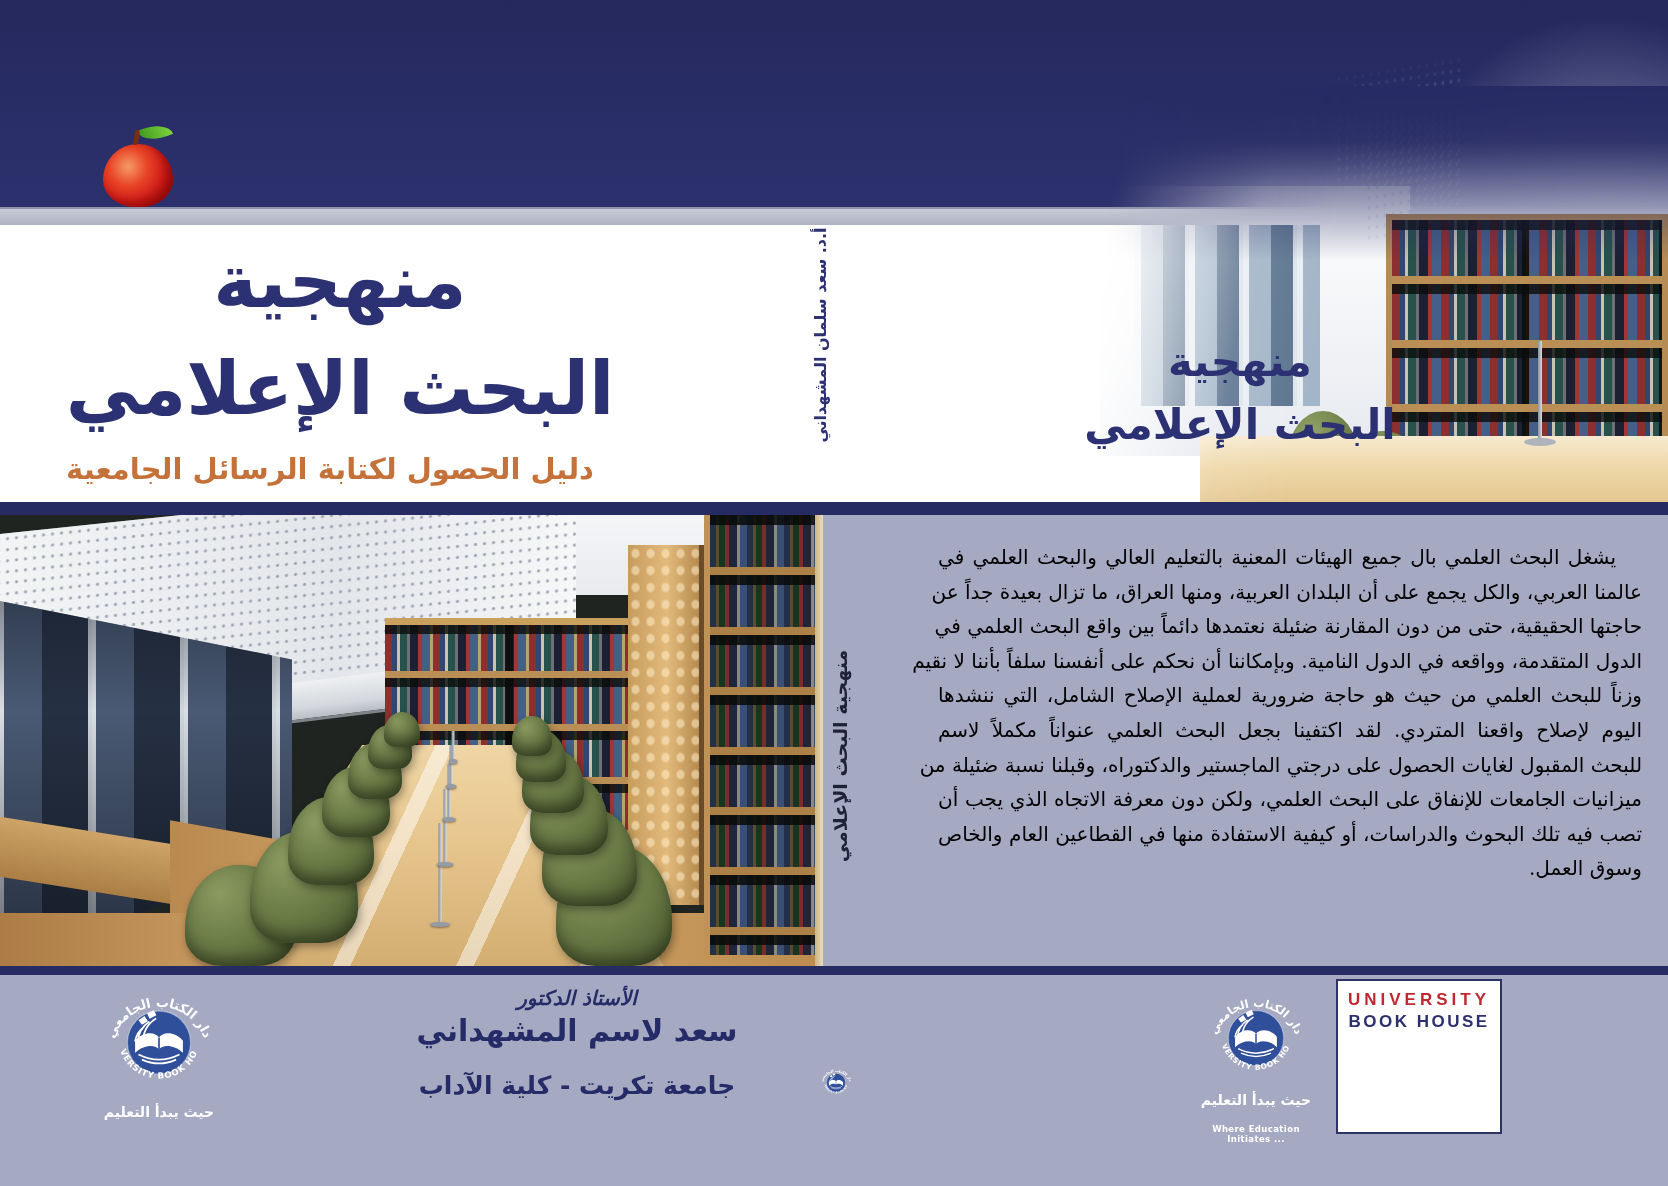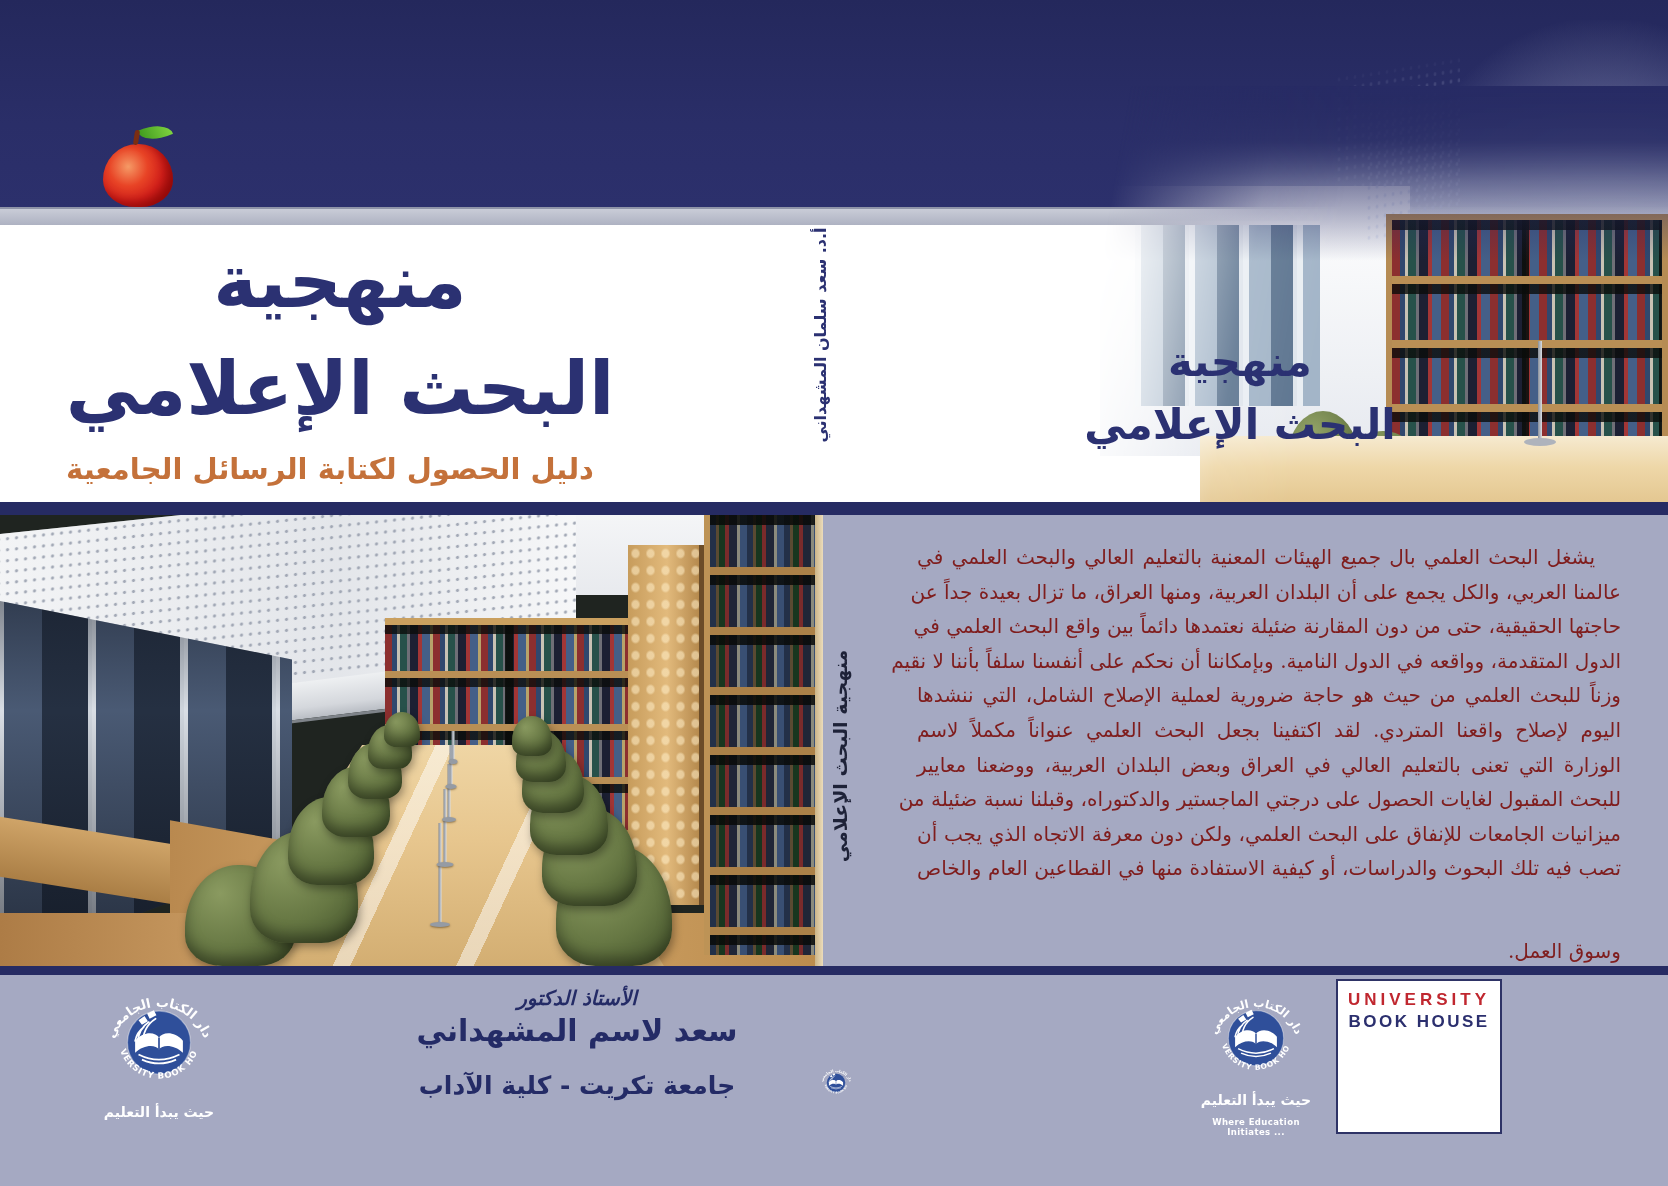--- a/index.html
+++ b/index.html
@@ -54,33 +54,33 @@
     display:flex;align-items:center;justify-content:center;
     transform:rotate(-90deg);color:#2b3172;font-size:16px;font-weight:bold;white-space:nowrap;}
   .spine-title{left:745px;top:741px;width:190px;height:30px;z-index:7;
     display:flex;align-items:center;justify-content:center;
     transform:rotate(-90deg);color:#1e2238;font-size:19px;font-weight:bold;white-space:nowrap;}
   .spine-logo{left:817px;top:1063px;width:38px;z-index:7;text-align:center;}
 
   
   .back-title{left:1040px;top:330px;width:400px;text-align:center;color:#2b3172;z-index:7;}
   .bt-line{font-size:42px;font-weight:bold;line-height:1.5;}
-  .back-paragraph{left:917px;top:540px;width:704px;direction:rtl;z-index:7;
-    color:#7f1d1d;font-size:20px;line-height:34.6px;
+  .back-paragraph{left:938px;top:540px;width:704px;direction:rtl;z-index:7;
+    color:#000000;font-size:20px;line-height:34.6px;
     font-family:"DejaVu Serif","DejaVu Sans",sans-serif;}
   .bc-line{text-align:justify;text-align-last:justify;white-space:nowrap;overflow:visible;}
   .bc-line:first-child{padding-right:26px;}
-  .bc-line:last-child{text-align-last:right;margin-top:48px;}
+  .bc-line:last-child{text-align-last:right;}
 
   
   .logo-block{z-index:7;text-align:center;color:#fff;}
   .logo-left{left:92px;top:976px;width:134px;}
   .logo-right{left:1196px;top:980px;width:120px;}
   .logo-tag-ar{font-size:14px;font-weight:bold;margin-top:-4px;}
-  .logo-tag-en{font-size:8.5px;font-weight:bold;margin-top:9px;letter-spacing:.4px;}
+  .logo-tag-en{font-size:8.5px;font-weight:bold;margin-top:16px;letter-spacing:.4px;}
   .ubh-box{left:1336px;top:979px;width:166px;height:155px;background:#fff;border:2px solid #2e3366;box-sizing:border-box;z-index:7;
     font-family:Liberation Sans, sans-serif;text-align:center;padding-top:9px;}
   .ubh-l1{color:#c0272f;font-size:17px;font-weight:600;letter-spacing:4px;}
   .ubh-l2{color:#2b2f6e;font-size:17px;font-weight:600;letter-spacing:2.5px;margin-top:2px;}
 
   
   .front-photo{left:0;top:515px;width:823px;height:451px;overflow:hidden;z-index:3;background:#1f2420;}
   .fp-wallwhite{left:340px;top:0;width:483px;height:80px;background:linear-gradient(180deg,#f4f5f7,#e8eaee);}
   .fp-perf{left:-24px;top:-10px;width:600px;height:200px;transform:skewY(-6deg);
     background-color:#e9ebee;
@@ -286,21 +286,20 @@
     <div class="bt-line">منهجية</div>
     <div class="bt-line">البحث الإعلامي</div>
   </div>
   <div class="abs back-paragraph">
       <div class="bc-line">يشغل البحث العلمي بال جميع الهيئات المعنية بالتعليم العالي والبحث العلمي في</div>
       <div class="bc-line">عالمنا العربي، والكل يجمع على أن البلدان العربية، ومنها العراق، ما تزال بعيدة جداً عن</div>
       <div class="bc-line">حاجتها الحقيقية، حتى من دون المقارنة ضئيلة نعتمدها دائماً بين واقع البحث العلمي في</div>
       <div class="bc-line">الدول المتقدمة، وواقعه في الدول النامية. وبإمكاننا أن نحكم على أنفسنا سلفاً بأننا لا نقيم</div>
       <div class="bc-line">وزناً للبحث العلمي من حيث هو حاجة ضرورية لعملية الإصلاح الشامل، التي ننشدها</div>
       <div class="bc-line">اليوم لإصلاح واقعنا المتردي. لقد اكتفينا بجعل البحث العلمي عنواناً مكملاً لاسم</div>
-      <div class="bc-line">الوزارة التي تعنى بالتعليم العالي في العراق وبعض البلدان العربية، ووضعنا معايير</div>
       <div class="bc-line">للبحث المقبول لغايات الحصول على درجتي الماجستير والدكتوراه، وقبلنا نسبة ضئيلة من</div>
       <div class="bc-line">ميزانيات الجامعات للإنفاق على البحث العلمي، ولكن دون معرفة الاتجاه الذي يجب أن</div>
       <div class="bc-line">تصب فيه تلك البحوث والدراسات، أو كيفية الاستفادة منها في القطاعين العام والخاص</div>
       <div class="bc-line">وسوق العمل.</div>
     </div>
 
   <div class="abs logo-block logo-left">
     <span class="logo-svg-wrap">
   <svg viewBox="0 0 140 150" width="128" height="128" xmlns="http://www.w3.org/2000/svg">
     <defs>

